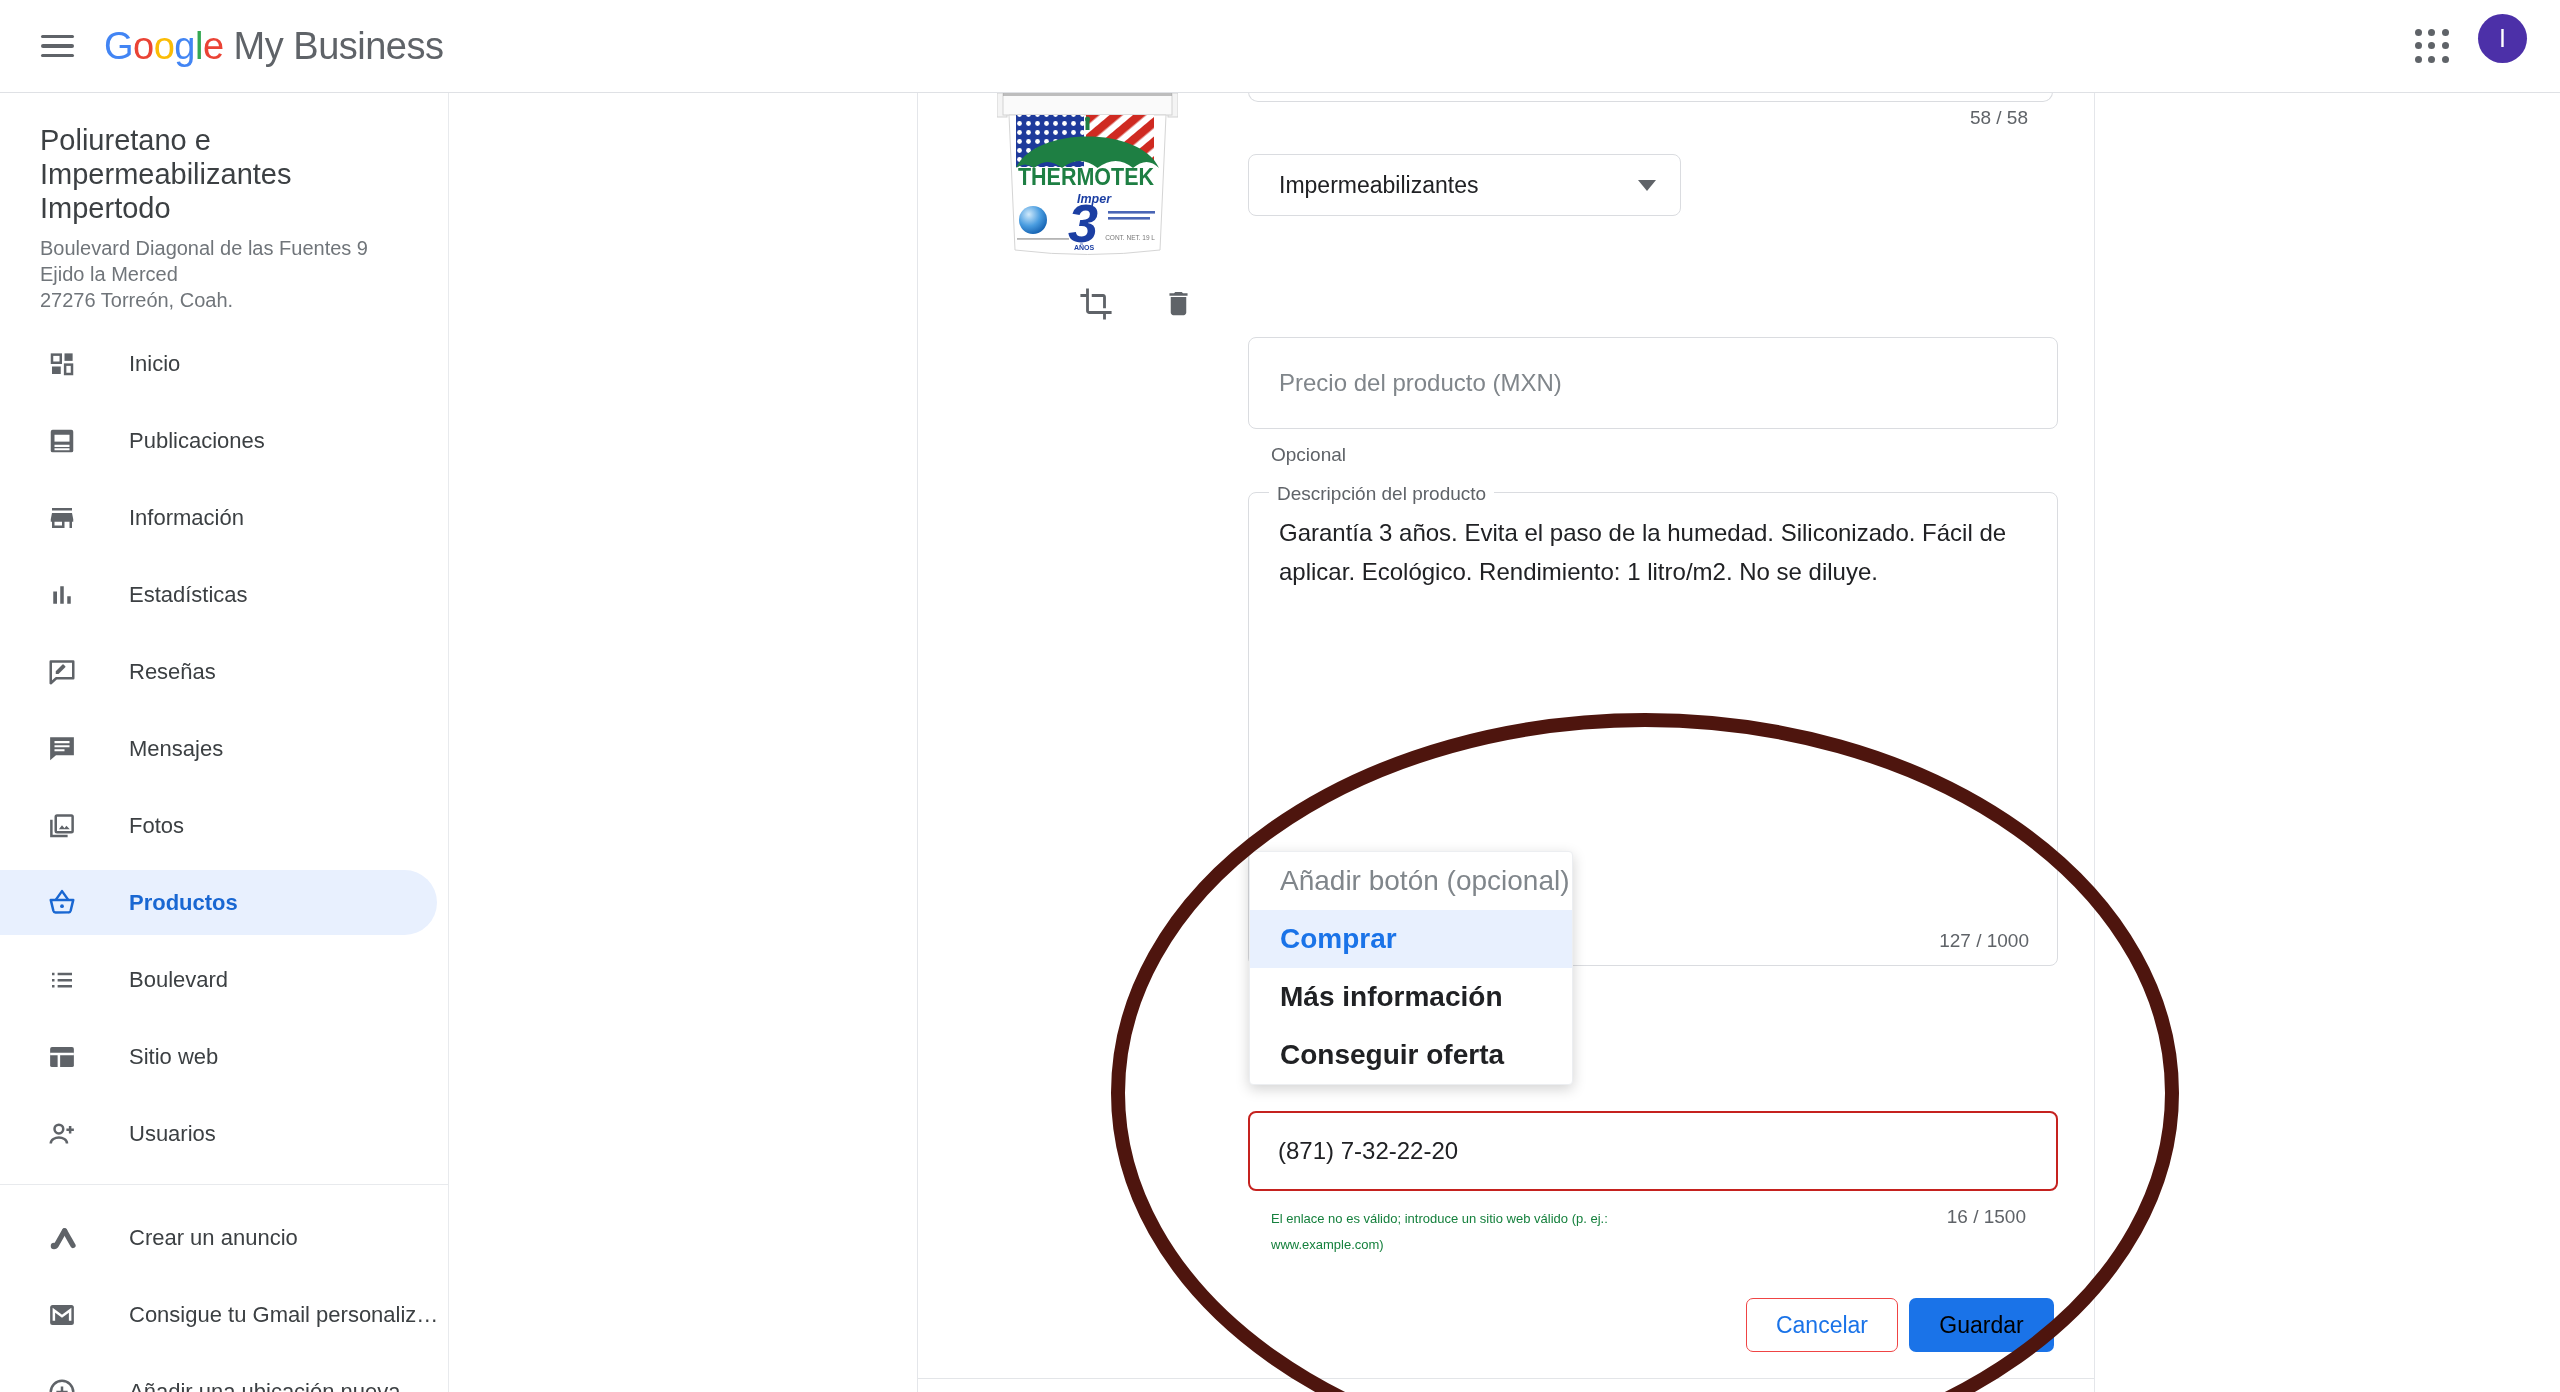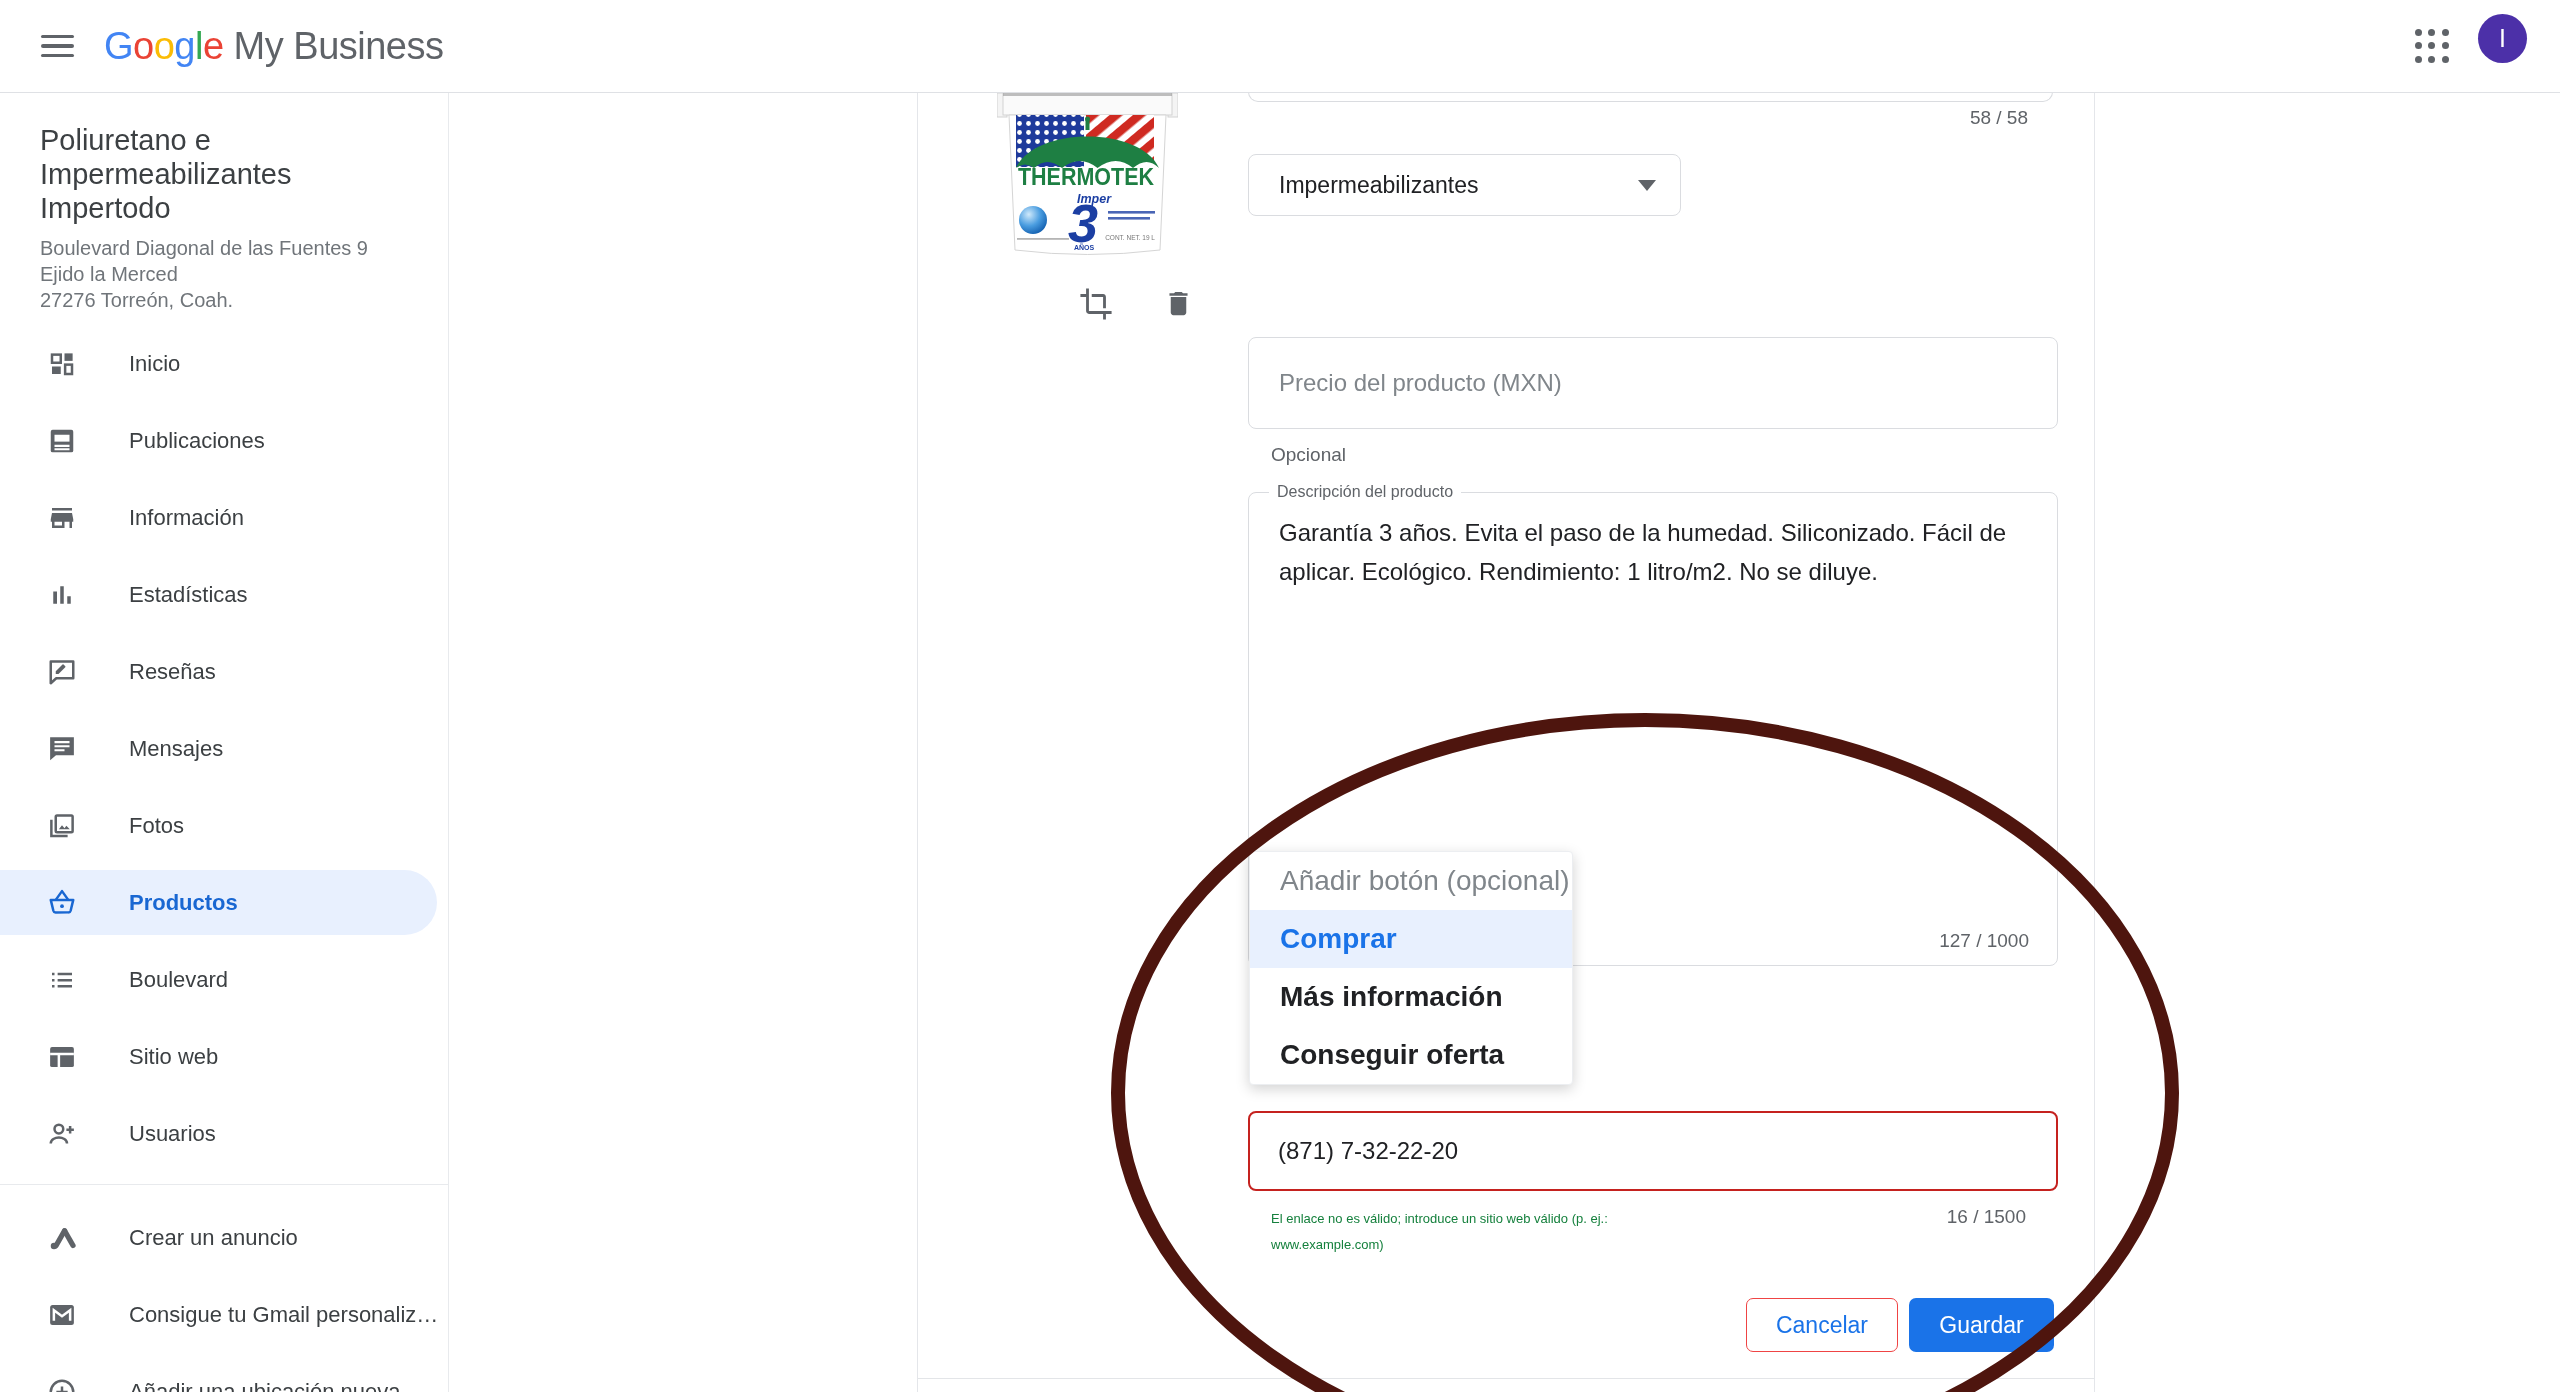--- a/index.html
+++ b/index.html
@@ -78,38 +78,38 @@
 
   .price-input{position:absolute;left:330px;top:245px;width:810px;height:92px;
                border:1px solid #dadce0;border-radius:8px;box-sizing:border-box;
                display:flex;align-items:center;background:#fff;cursor:text;}
   .price-input .ph{margin-left:30px;font-size:24px;color:#80868b;}
   .helper{position:absolute;left:353px;top:352px;font-size:19px;color:#5f6368;}
 
   .desc-box{position:absolute;left:330px;top:400px;width:810px;height:474px;
             border:1px solid #dadce0;border-radius:8px;box-sizing:border-box;cursor:text;}
   .desc-label{position:absolute;top:-10px;left:20px;background:#fff;padding:0 8px;
-              font-size:16px;color:#5f6368;white-space:nowrap;}
+              font-size:19px;color:#5f6368;white-space:nowrap;}
   .desc-text{position:absolute;left:30px;top:20px;width:760px;font-size:24px;
              line-height:39px;color:#202124;}
   .desc-counter{position:absolute;right:28px;bottom:13px;}
 
   .phone-input{position:absolute;left:330px;top:1019px;width:810px;height:80px;
                border:2px solid #c5221f;border-radius:8px;box-sizing:border-box;
                display:flex;align-items:center;background:#fff;cursor:text;}
   .phone-input .val{margin-left:28px;font-size:24px;color:#202124;}
   .error-text{position:absolute;left:353px;top:1114px;font-size:13px;line-height:26px;
               color:#15803d;}
   .counter-16{position:absolute;left:600px;top:1114px;width:508px;text-align:right;}
 
   .btn{position:absolute;height:54px;border-radius:7px;display:flex;align-items:center;
        justify-content:center;font-size:23px;cursor:pointer;box-sizing:border-box;}
   .btn-cancel{left:828px;top:1206px;width:152px;background:#fff;border:1px solid #ef4444;
               color:#1a73e8;}
-  .btn-save{left:991px;top:1206px;width:145px;background:#1a73e8;color:#ffffff;}
+  .btn-save{left:991px;top:1206px;width:145px;background:#1a73e8;color:#000000;}
   .footer-line{position:absolute;left:0;top:1286px;width:1176px;height:1px;background:#e3e5e8;}
 
   
   .dropdown-menu{position:absolute;left:331px;top:759px;width:322px;background:#fff;
                  border:1px solid #eceef1;border-radius:4px;z-index:20;
                  box-shadow:0 4px 14px rgba(0,0,0,.18);}
   .menu-item{height:58px;display:flex;align-items:center;padding-left:30px;
              font-size:28px;color:#202124;font-weight:700;cursor:pointer;}
   .menu-item.placeholder{color:#80868b;font-weight:400;}
   .menu-item.selected{background:#e8f0fe;color:#1a73e8;}

